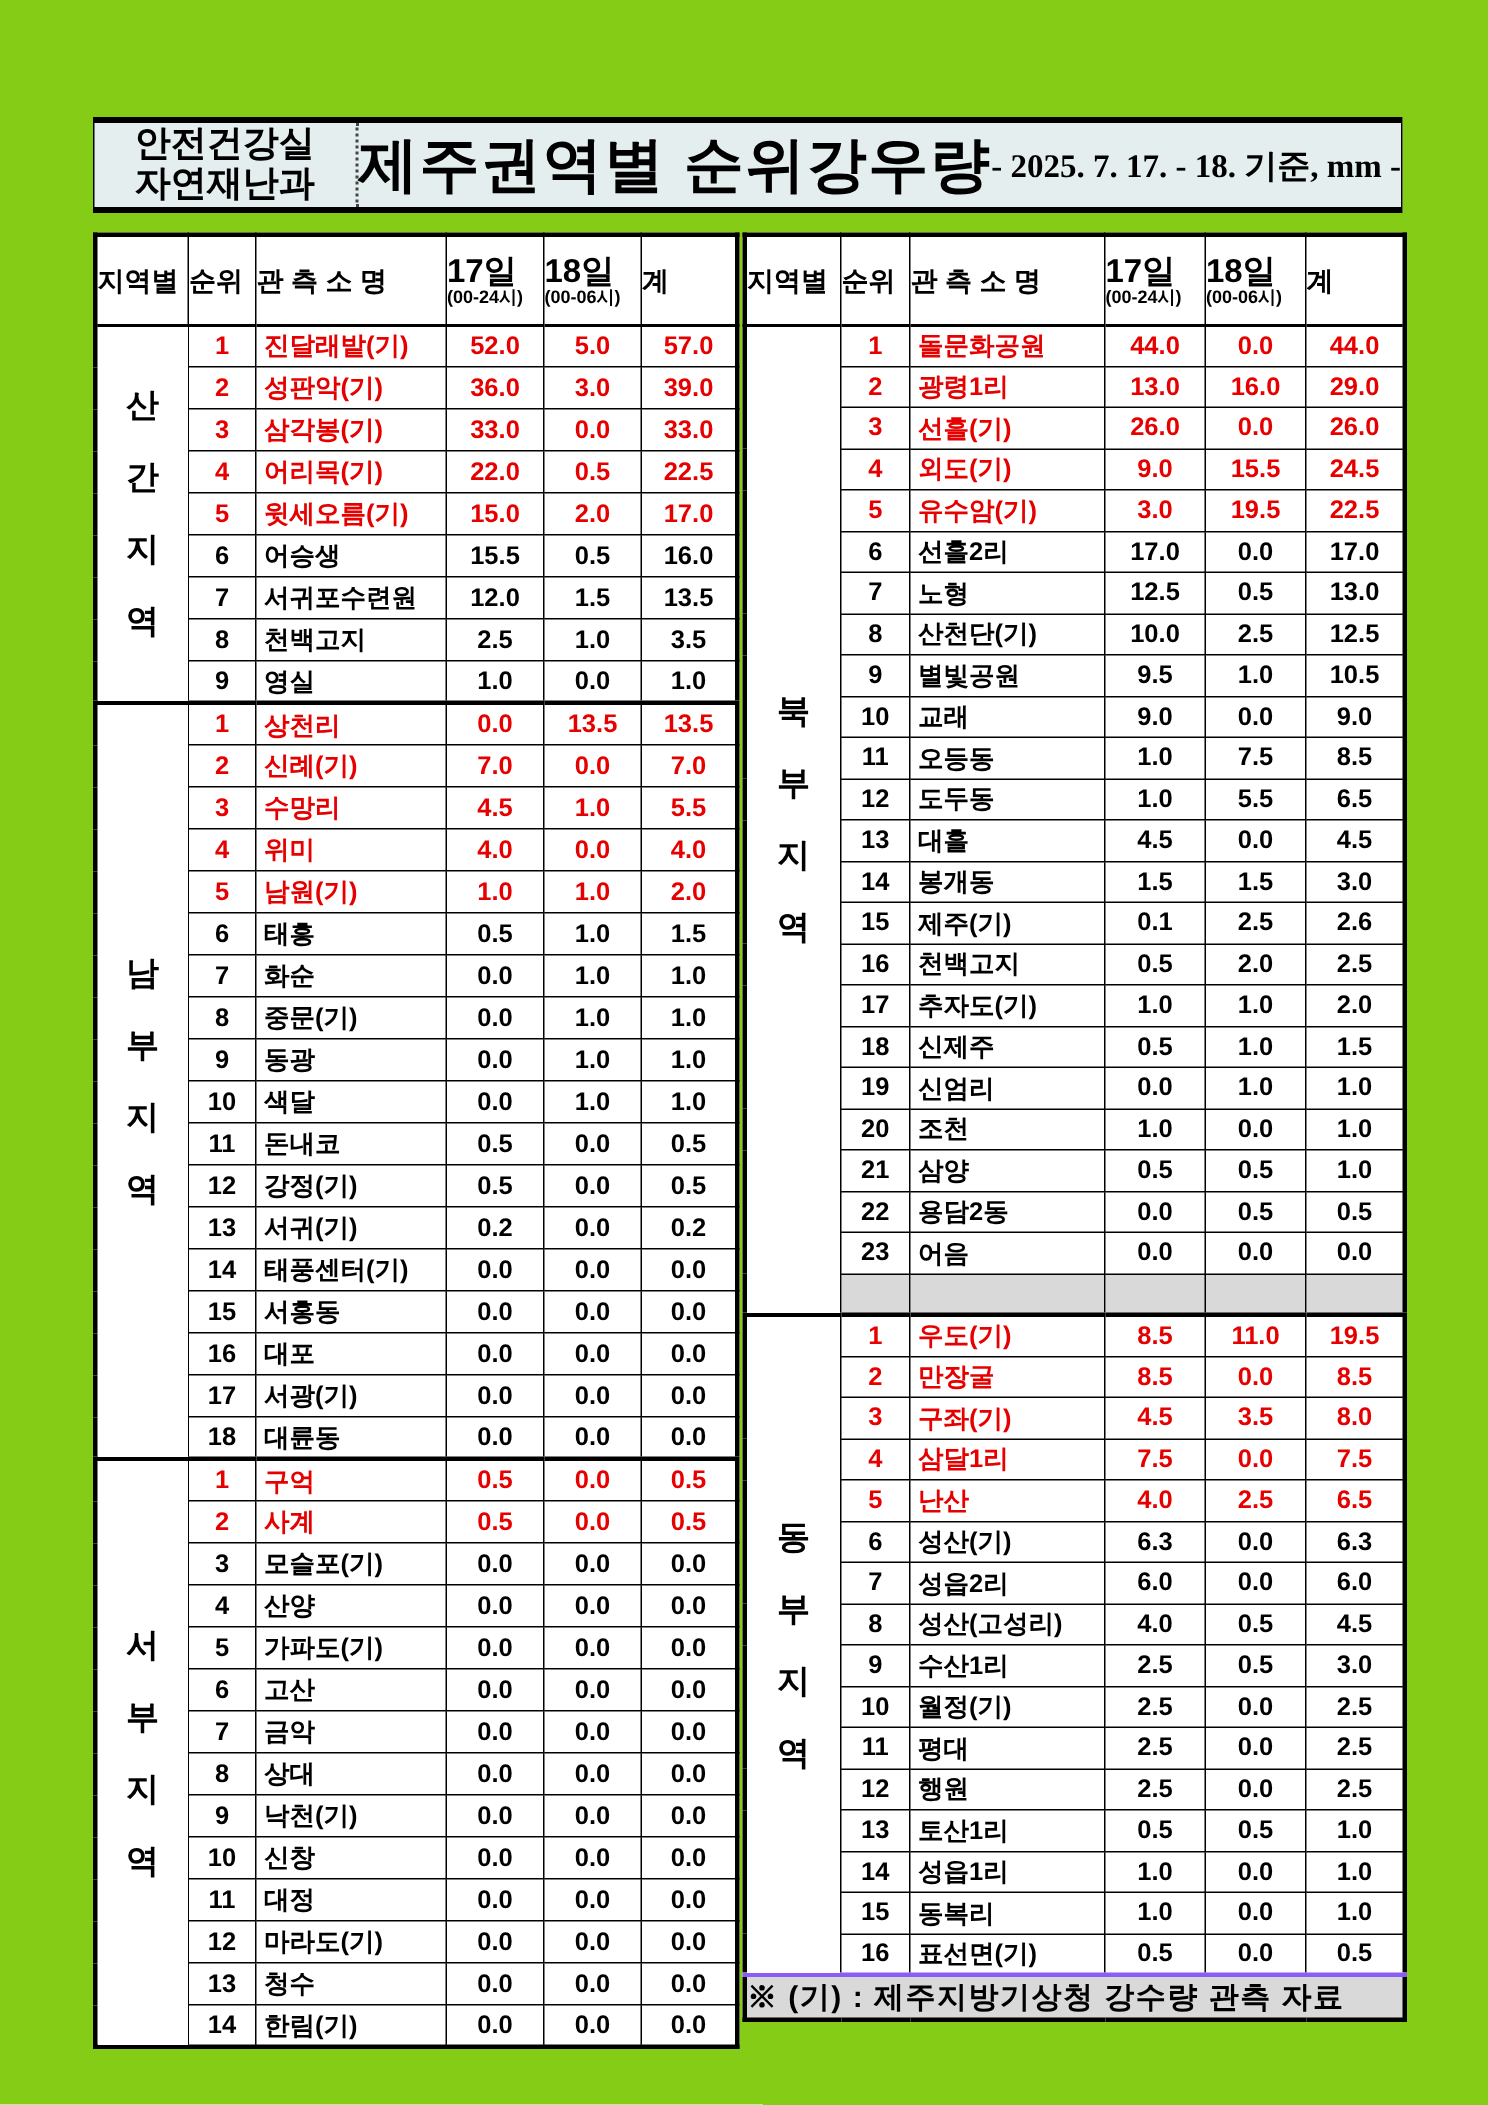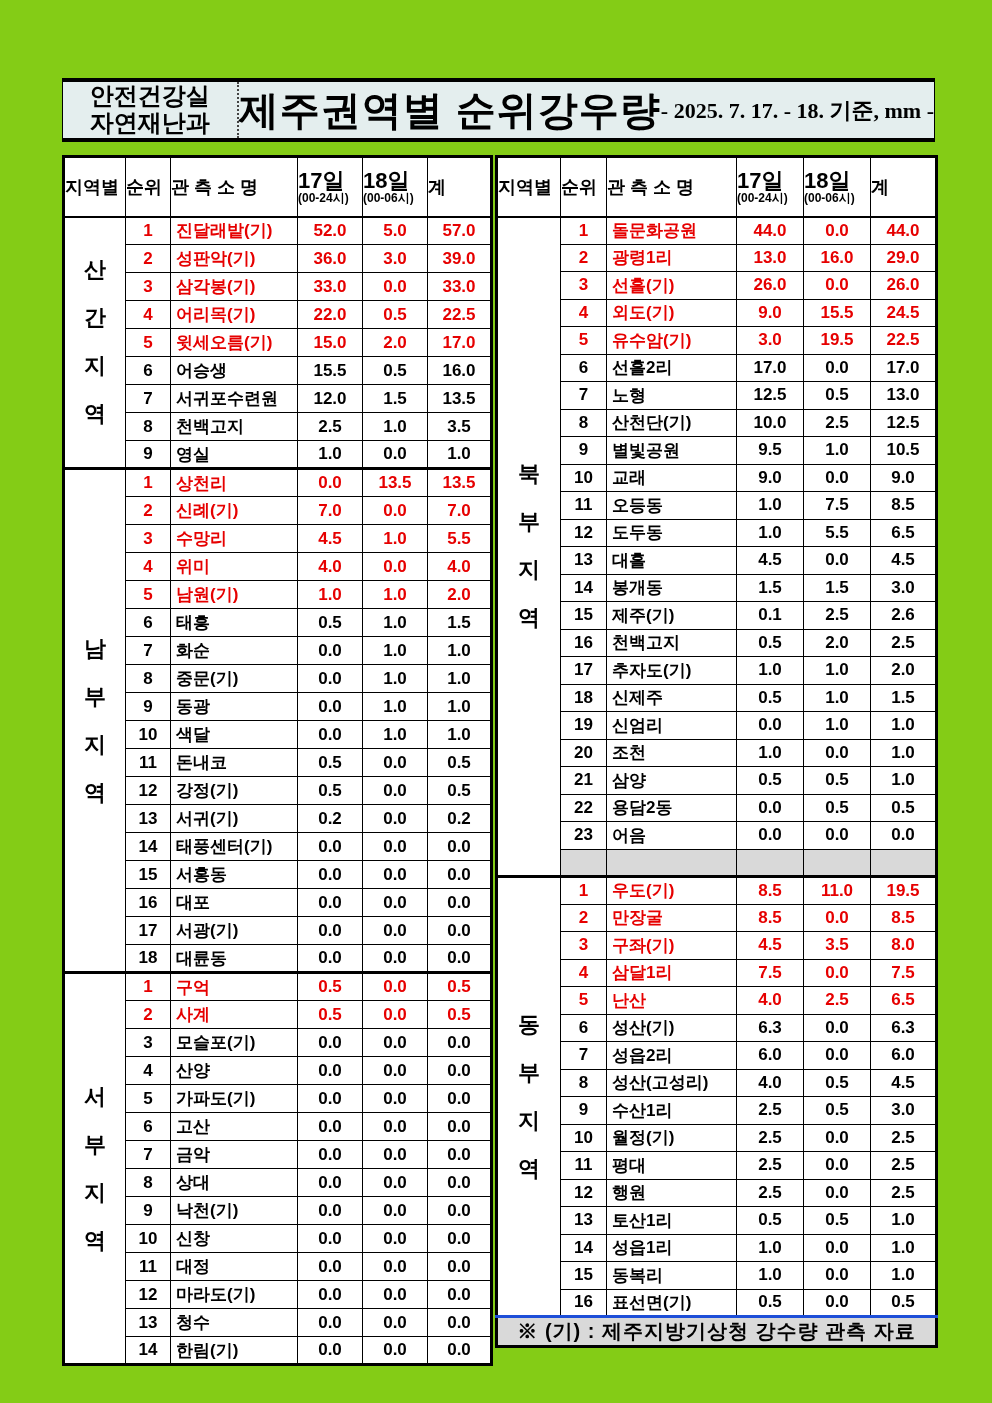--- a/index.html
+++ b/index.html
@@ -52,22 +52,22 @@
   tr.sec-top td { border-top:3px solid #000; }
 
   td.region { position:relative; background:#fff; }
   .region-inner {
     position:absolute; left:0; top:0; right:0; bottom:0;
     display:flex; flex-direction:column; justify-content:center; align-items:center;
     gap:26px; font-size:22px; font-weight:bold; line-height:1;
   }
   td.spacer { background:#d9d9d9; height:26px; }
   td.note {
-    background:#d9d9d9; border-top:3px solid #1d4ed8; height:48px;
-    text-align:center; vertical-align:middle; font-size:20px; letter-spacing:1px;
+    background:#d9d9d9; border-top:3px solid #8b5cf6; height:48px;
+    vertical-align:middle; font-size:20px; letter-spacing:1px;
   }
 </style>
 </head>
 <body>
 
 <div class="page">
 
   <div class="top-header">
     <div class="th-side th-left">
       <span>안전건강실</span>

